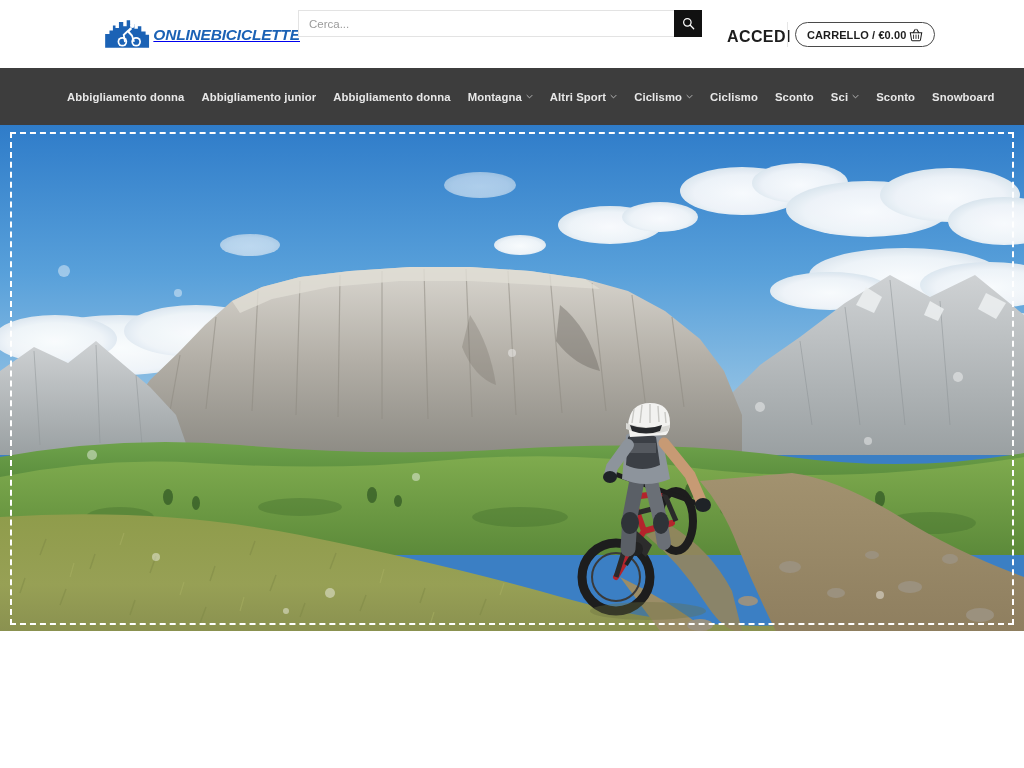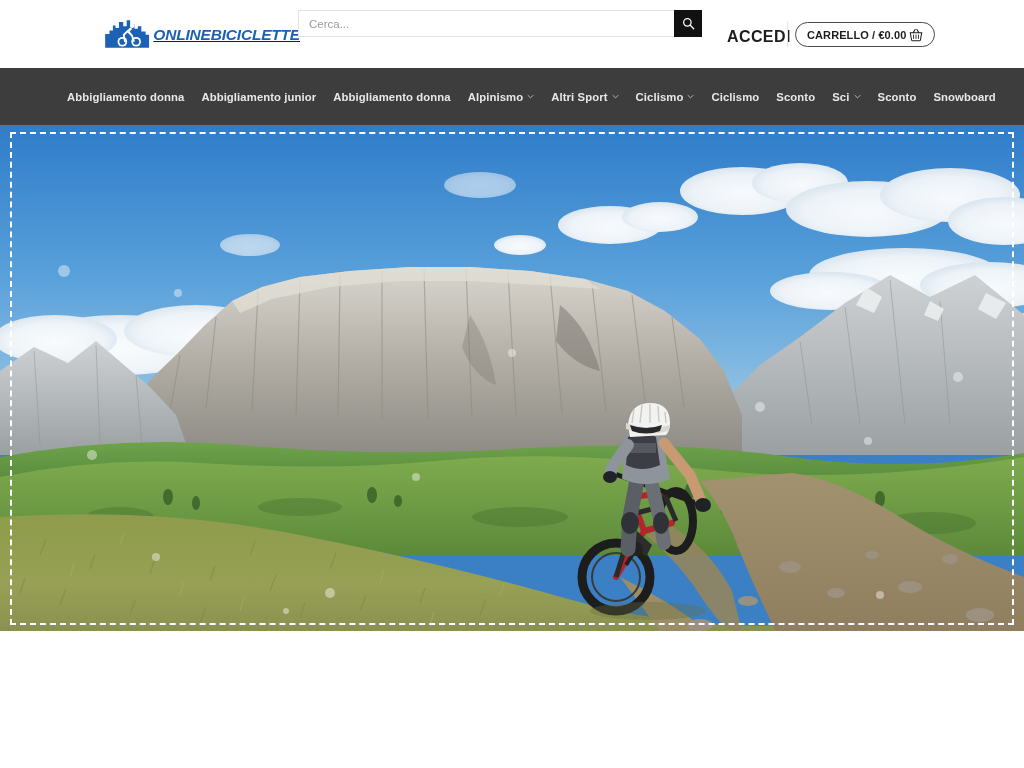--- a/index.html
+++ b/index.html
@@ -157,21 +157,21 @@
     <a class="nav-item" href="#">
       <span>Abbigliamento donna</span>
     </a>
     <a class="nav-item" href="#">
       <span>Abbigliamento junior</span>
     </a>
     <a class="nav-item" href="#">
       <span>Abbigliamento donna</span>
     </a>
     <a class="nav-item" href="#">
-      <span>Alpinismo</span>
+      <span>Montagna</span>
       <svg class="caret" viewBox="0 0 10 10">
         <path d="M1 3 L5 7 L9 3" fill="none" stroke="#c9c9c9" stroke-width="1.2"></path>
       </svg>
     </a>
     <a class="nav-item" href="#">
       <span>Altri Sport</span>
       <svg class="caret" viewBox="0 0 10 10">
         <path d="M1 3 L5 7 L9 3" fill="none" stroke="#c9c9c9" stroke-width="1.2"></path>
       </svg>
     </a>

